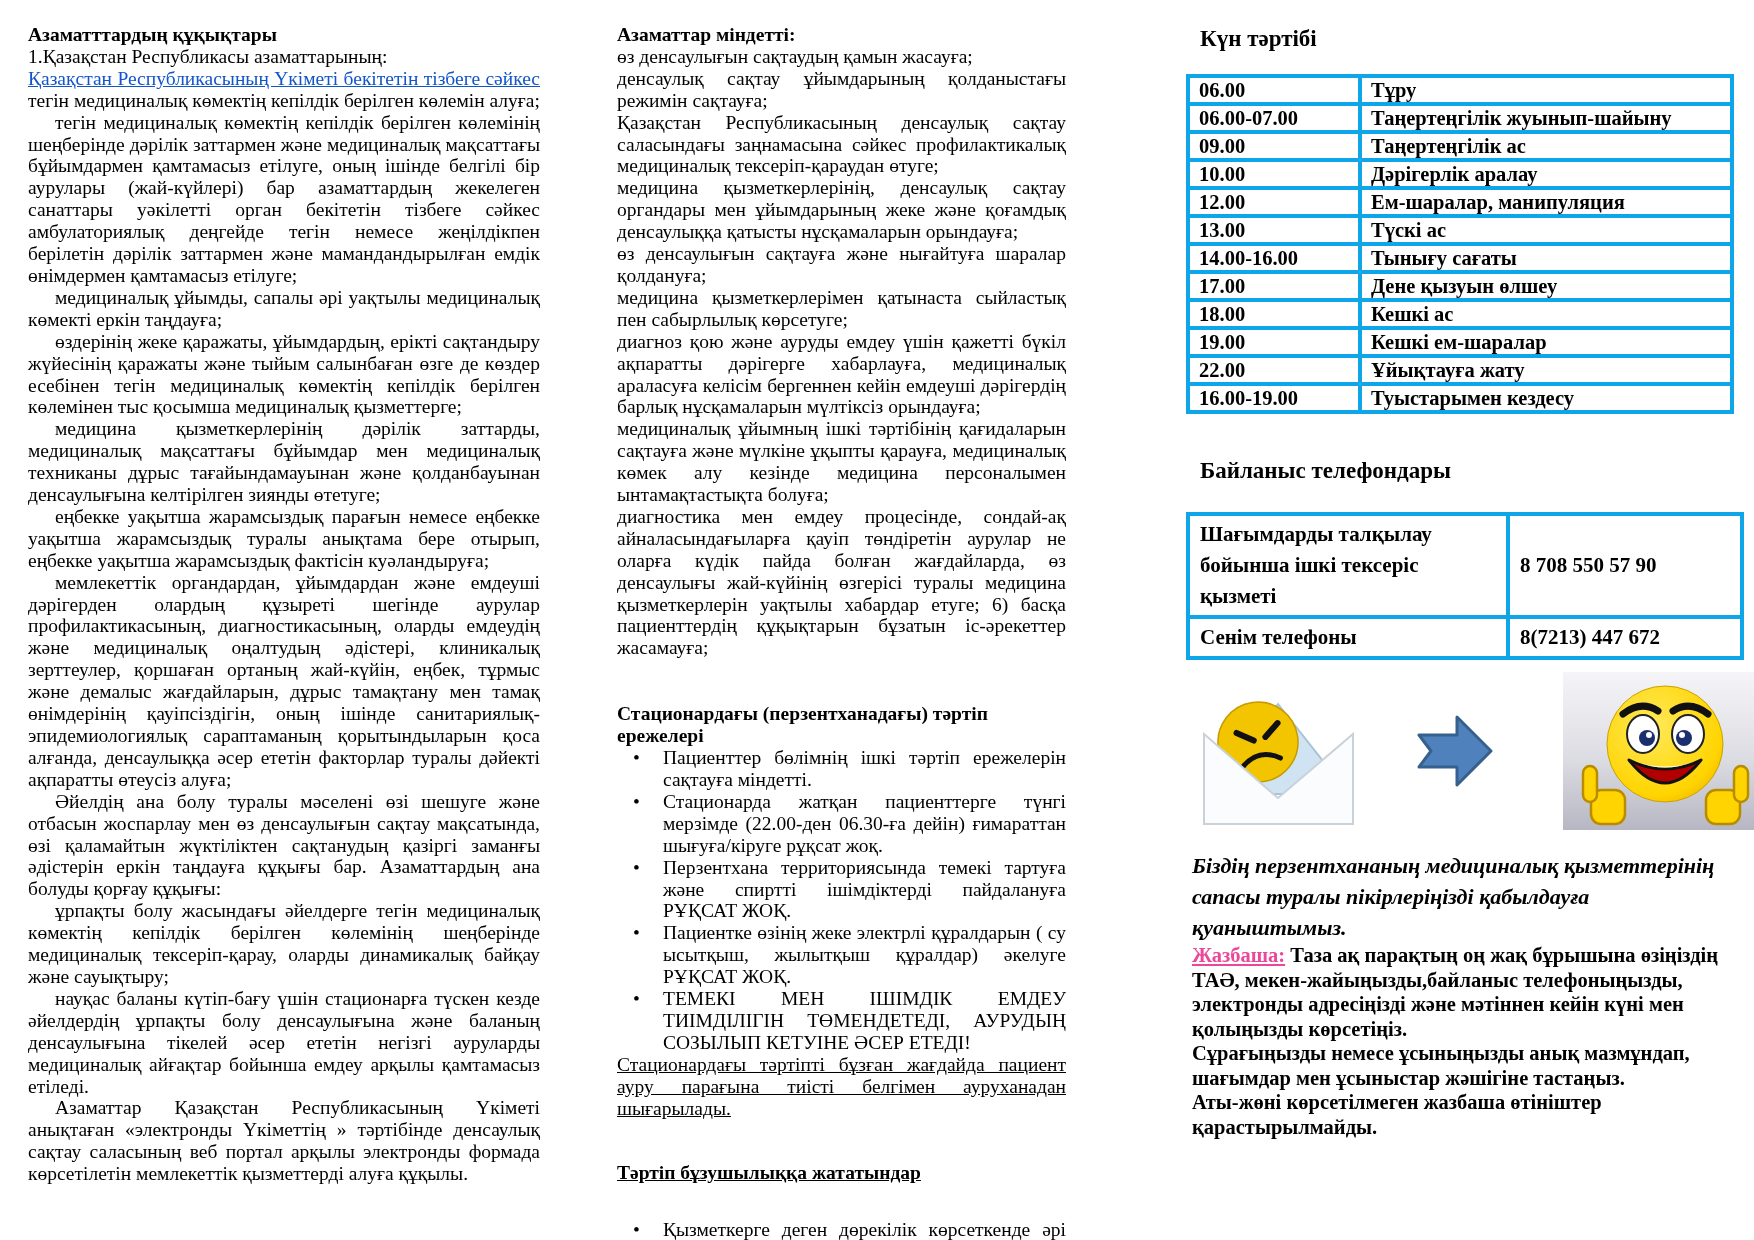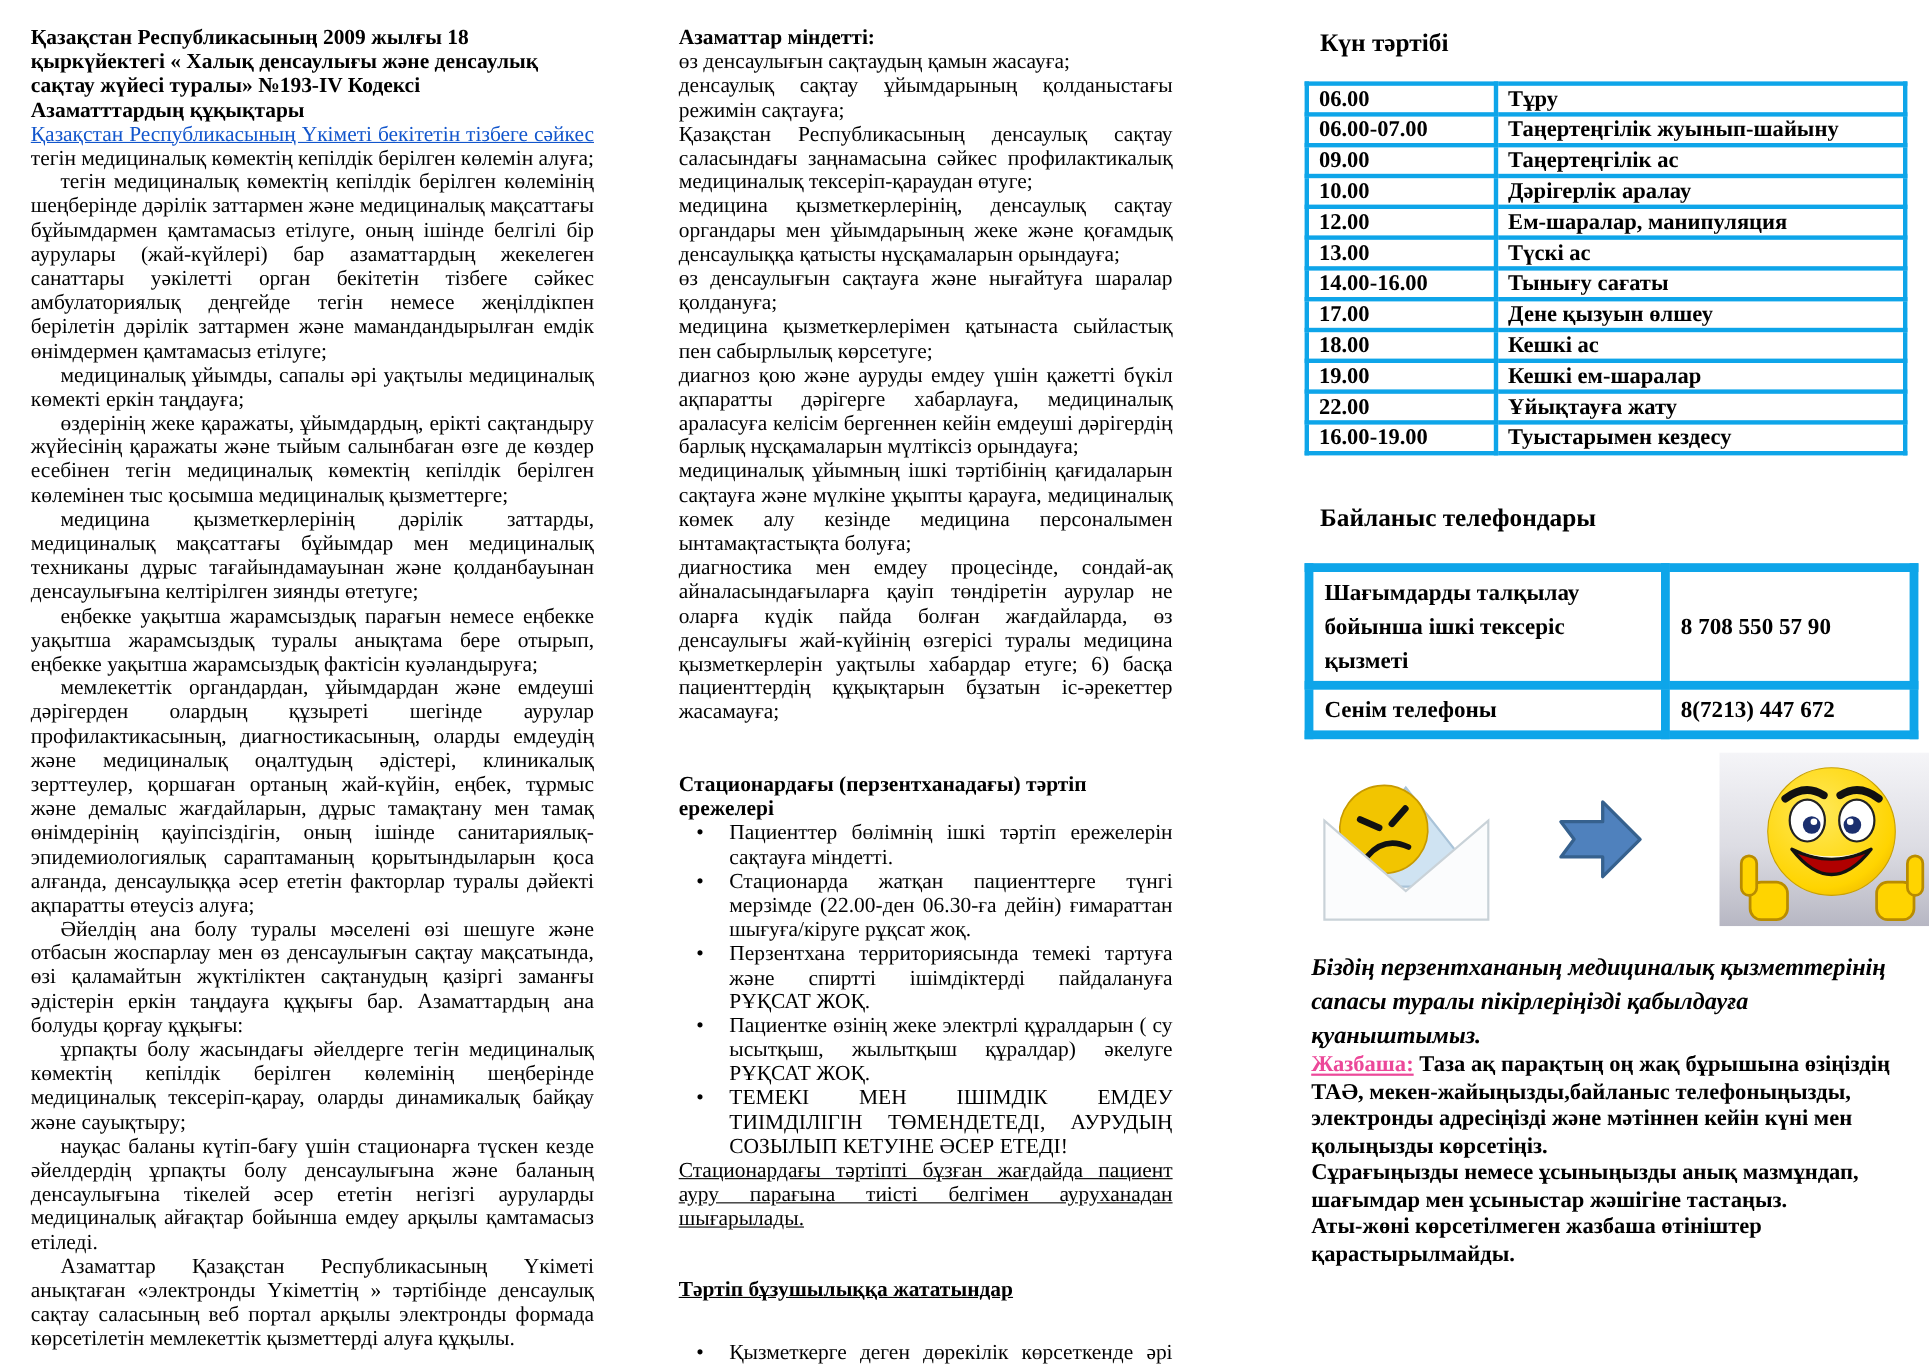--- a/index.html
+++ b/index.html
@@ -20,39 +20,39 @@
   .rules-heading{margin-top:44px;}
   .discharge{margin-top:0;text-decoration:underline;}
   .violations-heading{margin-top:42px;margin-bottom:36px;text-decoration:underline;display:inline-block;}
   
   .h3{font-weight:bold;font-size:23px;line-height:30px;margin:0 0 0 14px;}
   table.schedule{border-collapse:collapse;margin-top:20px;width:548px;font-weight:bold;font-size:20.5px;}
   table.schedule td{border:4px solid #0ea5e9;padding:1px 9px;line-height:22px;white-space:nowrap;}
   table.schedule td.time{width:150px;}
   .contacts-heading{margin-top:42px;}
   table.contact{border-collapse:collapse;margin-top:26px;width:558px;font-weight:bold;font-size:21px;}
-  table.contact td{border:8px solid #0ea5e9;padding:3px 10px;line-height:31px;vertical-align:middle;}
+  table.contact td{border:4px solid #0ea5e9;padding:3px 10px;line-height:31px;vertical-align:middle;}
   table.contact td.clabel{width:296px;}
   .feedback-heading{margin-top:30px;margin-left:6px;font-size:23px;line-height:33px;}
   .images-row{display:flex;align-items:center;margin-top:12px;}
   .img-sad{margin-left:10px;}
   .img-arrow{margin-left:56px;}
   .img-happy{margin-left:68px;}
   .feedback-intro{font-weight:bold;font-style:italic;font-size:22px;line-height:31px;margin-top:16px;margin-left:6px;}
   .written{font-weight:bold;font-size:20.5px;line-height:24.5px;margin-left:6px;}
   .written-label{color:#ec4899;text-decoration:underline;}
 </style>
 </head>
 <body>
 
 <div class="page">
 
   <div class="col col1">
-    <div class="b tl">Қазақстан Республикасының 2009 жылғы 18 қыркүйектегі « Халық денсаулығы және денсаулық сақтау жүйесі туралы» №193-IV Кодексі</div>
     <div class="b tl">Азаматттардың құқықтары</div>
+    <p>1.Қазақстан Республикасы азаматтарының:</p>
     <a class="link">Қазақстан Республикасының Үкіметі бекітетін тізбеге сәйкес</a>
     <p>тегін медициналық көмектің кепілдік берілген көлемін алуға;</p>
     <p class="ind">тегін медициналық көмектің кепілдік берілген көлемінің шеңберінде дәрілік заттармен және медициналық мақсаттағы бұйымдармен қамтамасыз етілуге, оның ішінде белгілі бір аурулары (жай-күйлері) бар азаматтардың жекелеген санаттары уәкілетті орган бекітетін тізбеге сәйкес амбулаториялық деңгейде тегін немесе жеңілдікпен берілетін дәрілік заттармен және мамандандырылған емдік өнімдермен қамтамасыз етілуге;</p>
     <p class="ind">медициналық ұйымды, сапалы әрі уақтылы медициналық көмекті еркін таңдауға;</p>
     <p class="ind">өздерінің жеке қаражаты, ұйымдардың, ерікті сақтандыру жүйесінің қаражаты және тыйым салынбаған өзге де көздер есебінен тегін медициналық көмектің кепілдік берілген көлемінен тыс қосымша медициналық қызметтерге;</p>
     <p class="ind">медицина қызметкерлерінің дәрілік заттарды, медициналық мақсаттағы бұйымдар мен медициналық техниканы дұрыс тағайындамауынан және қолданбауынан денсаулығына келтірілген зиянды өтетуге;</p>
     <p class="ind">еңбекке уақытша жарамсыздық парағын немесе еңбекке уақытша жарамсыздық туралы анықтама бере отырып, еңбекке уақытша жарамсыздық фактісін куәландыруға;</p>
     <p class="ind">мемлекеттік органдардан, ұйымдардан және емдеуші дәрігерден олардың құзыреті шегінде аурулар профилактикасының, диагностикасының, оларды емдеудің және медициналық оңалтудың әдістері, клиникалық зерттеулер, қоршаған ортаның жай-күйін, еңбек, тұрмыс және демалыс жағдайларын, дұрыс тамақтану мен тамақ өнімдерінің қауіпсіздігін, оның ішінде санитариялық-эпидемиологиялық сараптаманың қорытындыларын қоса алғанда, денсаулыққа әсер ететін факторлар туралы дәйекті ақпаратты өтеусіз алуға;</p>
     <p class="ind">Әйелдің ана болу туралы мәселені өзі шешуге және отбасын жоспарлау мен өз денсаулығын сақтау мақсатында, өзі қаламайтын жүктіліктен сақтанудың қазіргі заманғы әдістерін еркін таңдауға құқығы бар. Азаматтардың ана болуды қорғау құқығы:</p>
     <p class="ind">ұрпақты болу жасындағы әйелдерге тегін медициналық көмектің кепілдік берілген көлемінің шеңберінде медициналық тексеріп-қарау, оларды динамикалық байқау және сауықтыру;</p>

